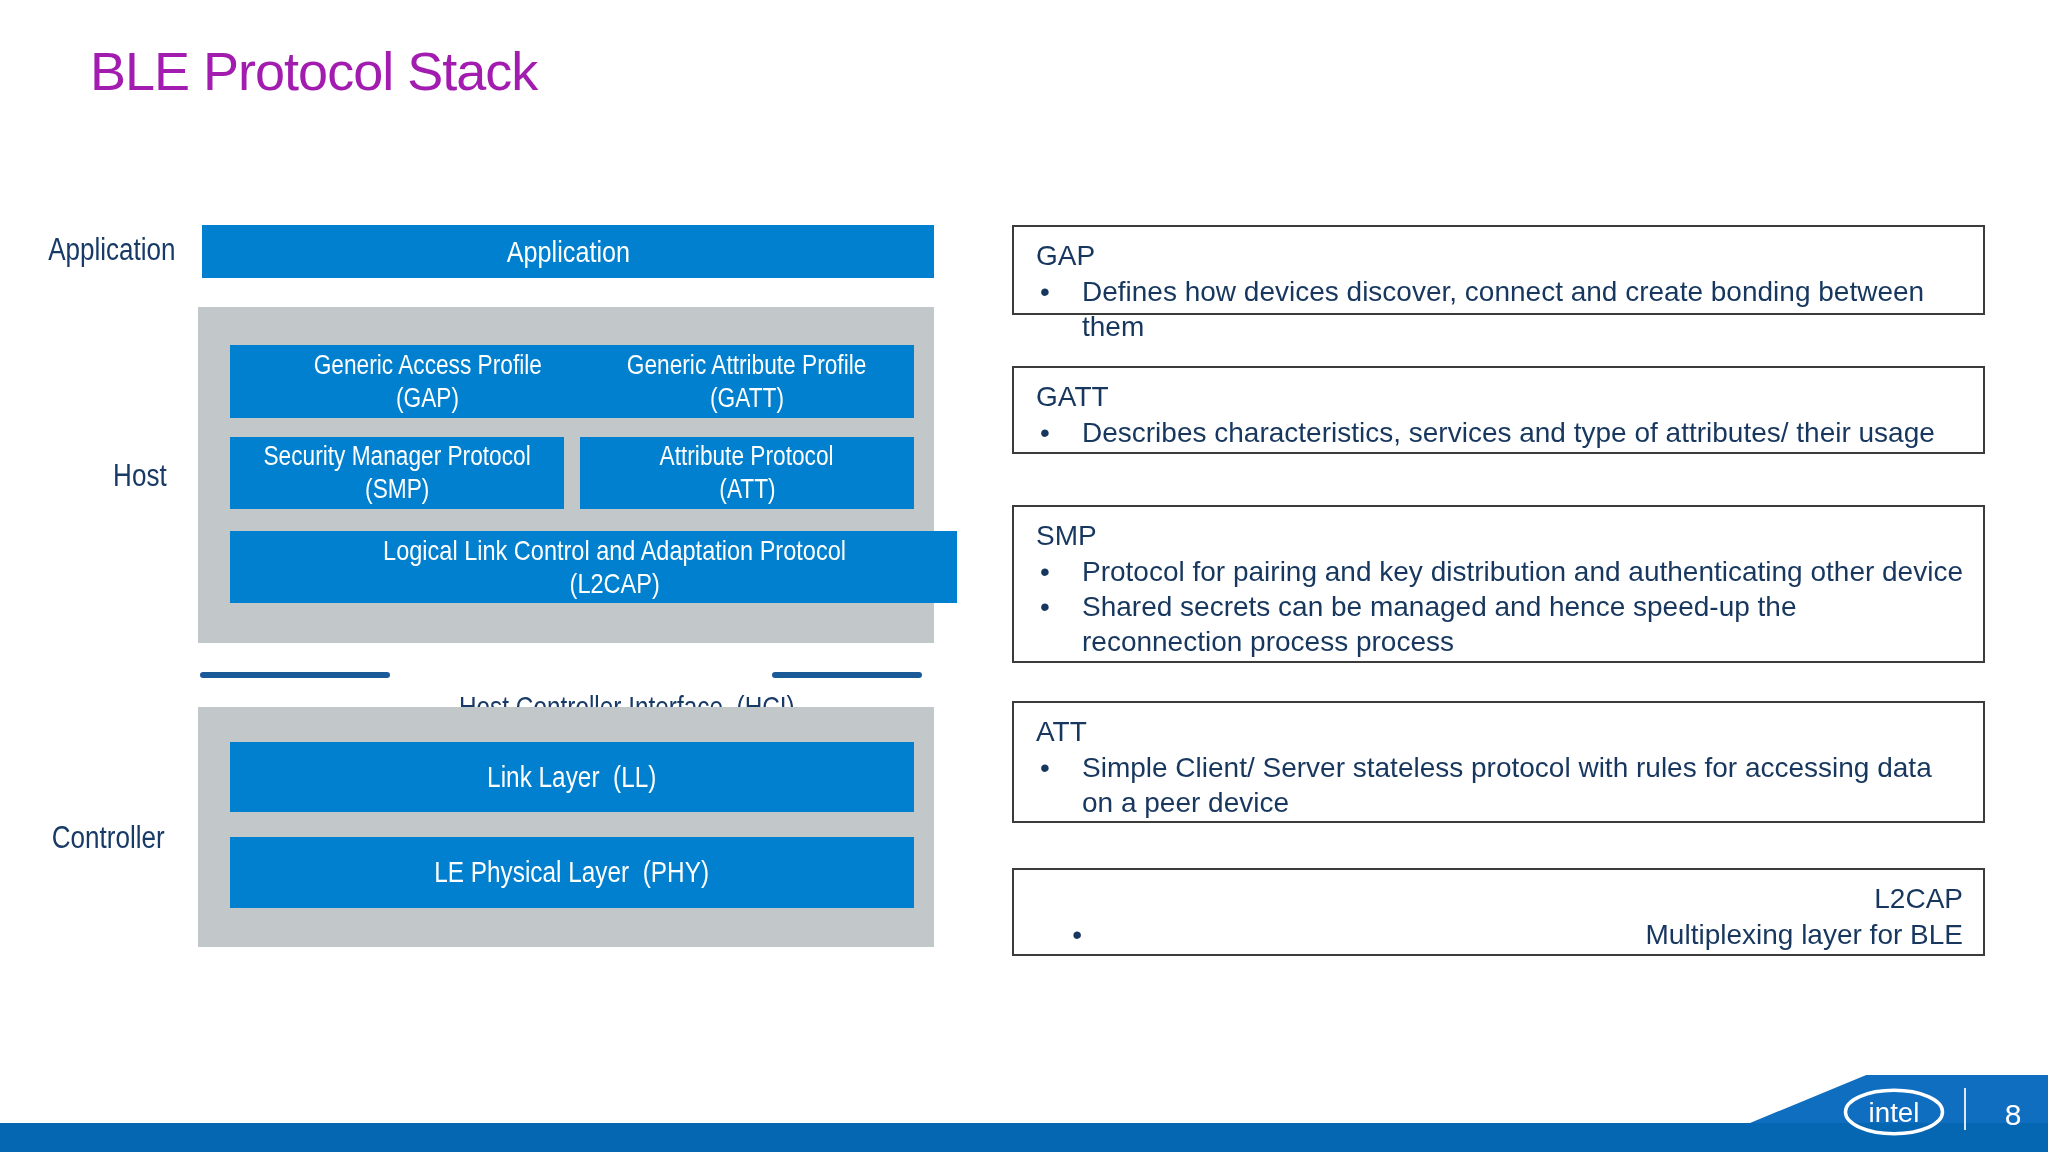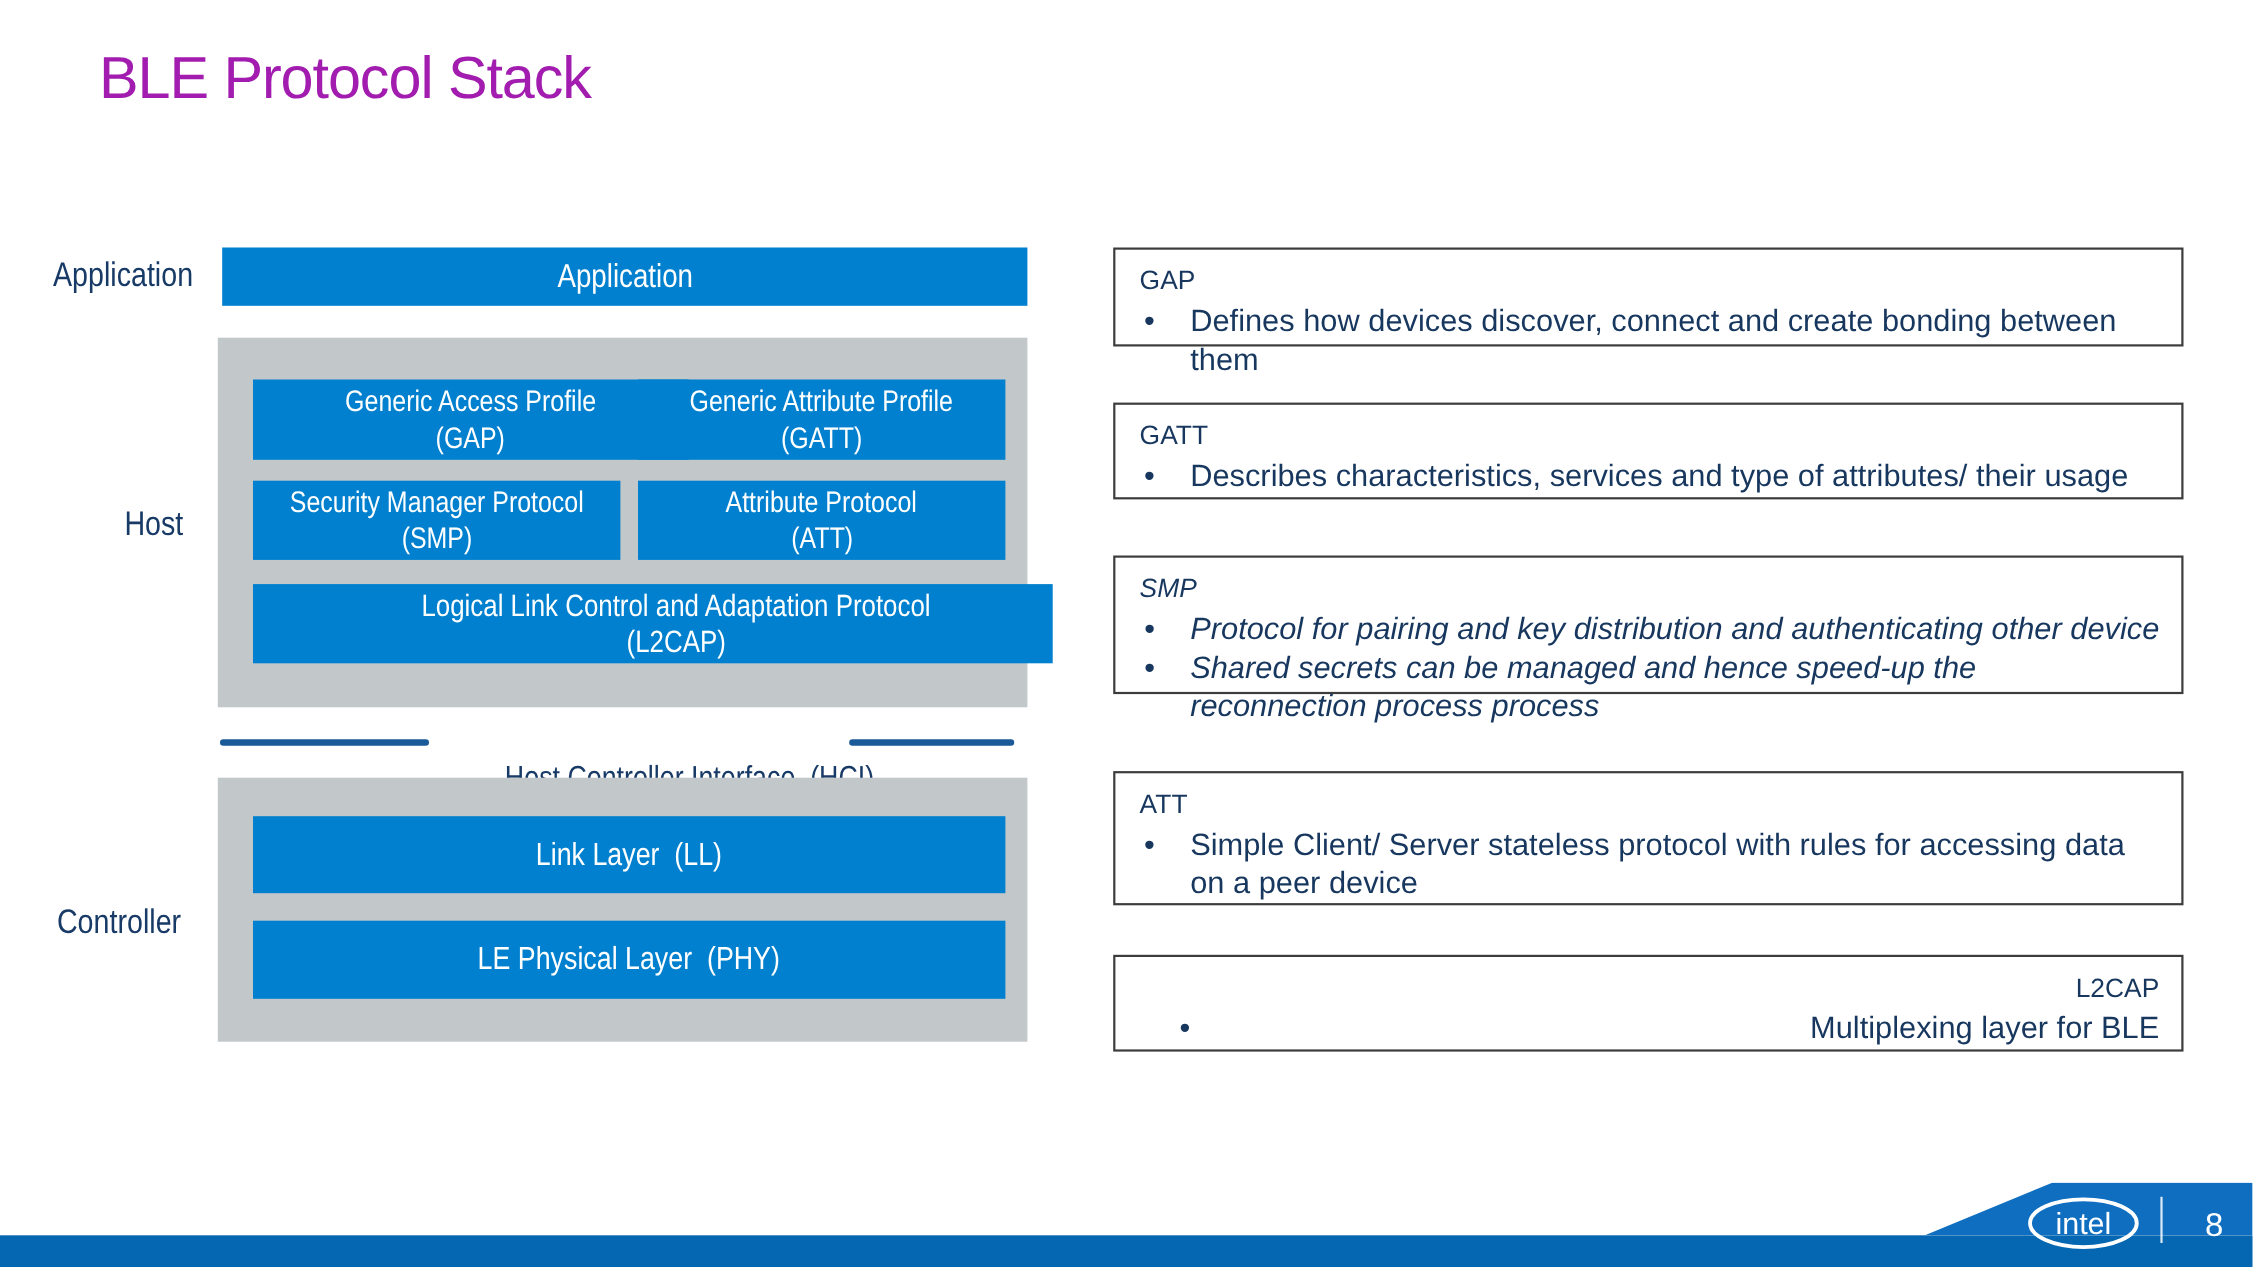--- a/index.html
+++ b/index.html
@@ -28,21 +28,21 @@
   .hci-line{position:absolute;height:6px;background:#1B5A99;border-radius:3px;}
   .hci-label{
     position:absolute;color:#183A66;font-size:29px;text-align:center;white-space:pre;
   }
   
   .note{
     position:absolute;left:1012px;width:973px;box-sizing:border-box;
     background:#ffffff;border:2px solid #3C3C3C;color:#17375E;
     padding:11px 20px 8px 22px;
   }
-  .note-heading{font-size:24px;line-height:36px;}
+  .note-heading{font-size:28px;line-height:36px;}
   .bullet-row{display:flex;font-size:28px;line-height:35px;}
   .bullet-marker{width:46px;flex:none;padding-left:4px;box-sizing:border-box;}
   .bullet-text{flex:1;}
   
   .footer-band{position:absolute;left:0;top:1123px;width:2048px;height:29px;background:#0566B1;}
   .ribbon{
     position:absolute;left:1750px;top:1075px;width:298px;height:48px;background:#0F6EC0;
     clip-path:polygon(39% 0,100% 0,100% 100%,0 100%);
   }
   .intel-logo{position:absolute;left:1838px;top:1086px;width:112px;height:52px;}
@@ -120,21 +120,21 @@
   </div>
 
   <div class="note" style="top:366px;height:88px;">
     <div class="note-heading">GATT</div>
     <div class="bullet-row">
       <span class="bullet-marker">•</span>
       <span class="bullet-text">Describes characteristics, services and type of attributes/ their usage</span>
     </div>
   </div>
 
-  <div class="note" style="top:505px;height:126px;font-style:italic;">
+  <div class="note" style="top:505px;height:158px;">
     <div class="note-heading">SMP</div>
     <div class="bullet-row">
       <span class="bullet-marker">•</span>
       <span class="bullet-text">Protocol for pairing and key distribution and authenticating other device</span>
     </div>
     <div class="bullet-row">
       <span class="bullet-marker">•</span>
       <span class="bullet-text">Shared secrets can be managed and hence speed-up the reconnection process process</span>
     </div>
   </div>

